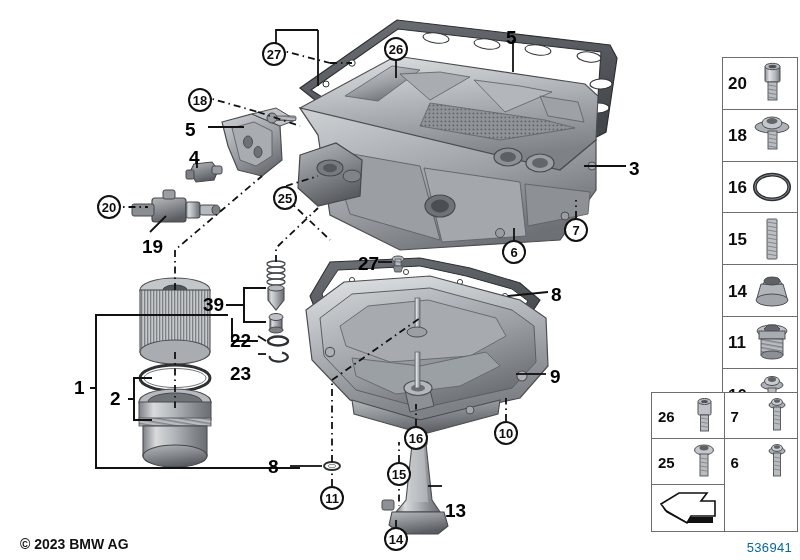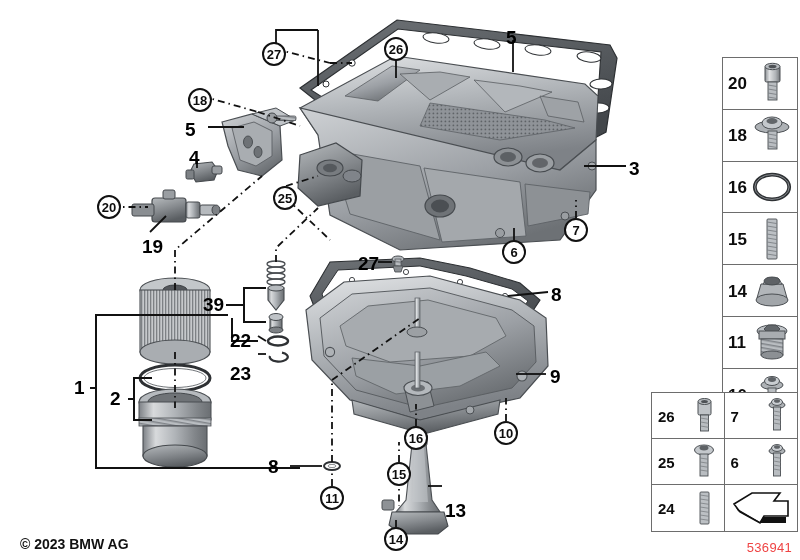--- a/index.html
+++ b/index.html
@@ -29,21 +29,21 @@
        position:relative;box-sizing:border-box;}
   #legend-grid .gcell:nth-child(2n){border-right:none;}
   #legend-grid .gcell:nth-last-child(-n+2){border-bottom:none;}
   .lnum{position:absolute;left:5px;top:50%;transform:translateY(-50%);
         font-size:17px;font-weight:bold;line-height:1;}
   #legend-grid .lnum{font-size:15px;left:6px;}
   .lart{position:absolute;right:4px;top:50%;transform:translateY(-50%);
         width:42px;height:46px;display:flex;align-items:center;justify-content:center;}
   #legend-grid .lart{width:36px;height:42px;right:2px;}
 
-  #partno{position:absolute;right:8px;bottom:5px;font-size:13px;color:#ef4444;letter-spacing:.3px;}
+  #partno{position:absolute;right:8px;bottom:5px;font-size:13px;color:#0369a1;letter-spacing:.3px;}
   #copy{position:absolute;left:20px;bottom:8px;font-size:14px;font-weight:bold;color:#111;}
 </style>
 </head>
 <body>
 
 <div id="stage">
 
   <svg class="abs" style="left:0;top:0;" width="800" height="560">
     <defs>
       <linearGradient id="gMetal" x1="0" y1="0" x2="0.3" y2="1">
@@ -603,37 +603,20 @@
           <g stroke="#7c8084" stroke-width=".8">
             <line x1="9.5" y1="15" x2="16.5" y2="16.2"></line>
               <line x1="9.5" y1="19" x2="16.5" y2="20.2"></line>
             <line x1="9.5" y1="23" x2="16.5" y2="24.2"></line>
               <line x1="9.5" y1="27" x2="16.5" y2="28.2"></line>
             </g>
         </svg>
       </span>
     </div>
 
-    <div class="gcell">
-      <span class="lnum">24</span>
-      <span class="lart">
-        <svg width="22" height="40" viewBox="0 0 22 40">
-          <rect x="7" y="4" width="9" height="32" rx="1" fill="#bcc0c4" stroke="#4b4f53" stroke-width=".9"></rect>
-          <g stroke="#7c8084" stroke-width=".8">
-            <line x1="7" y1="7" x2="16" y2="8.3"></line>
-              <line x1="7" y1="11" x2="16" y2="12.3"></line>
-            <line x1="7" y1="15" x2="16" y2="16.3"></line>
-              <line x1="7" y1="19" x2="16" y2="20.3"></line>
-            <line x1="7" y1="23" x2="16" y2="24.3"></line>
-              <line x1="7" y1="27" x2="16" y2="28.3"></line>
-            <line x1="7" y1="31" x2="16" y2="32.3"></line>
-            </g>
-        </svg>
-      </span>
-    </div>
 
     <div class="gcell">
       <span class="lart" style="left:50%;right:auto;transform:translate(-50%,-50%);width:62px;">
         <svg width="62" height="36" viewBox="0 0 62 36">
           <path d="M4,14 L22,3 L50,3 L44,11 L58,11 L58,26 L34,26 L30,33 L10,22 Z" fill="#ffffff" stroke="#111" stroke-width="1.6"></path>
           <path d="M6,18 L30,32 L33,27 L56,27 L56,33 L30,33 L8,21 Z" fill="#111"></path>
         </svg>
       </span>
     </div>
   </div>

